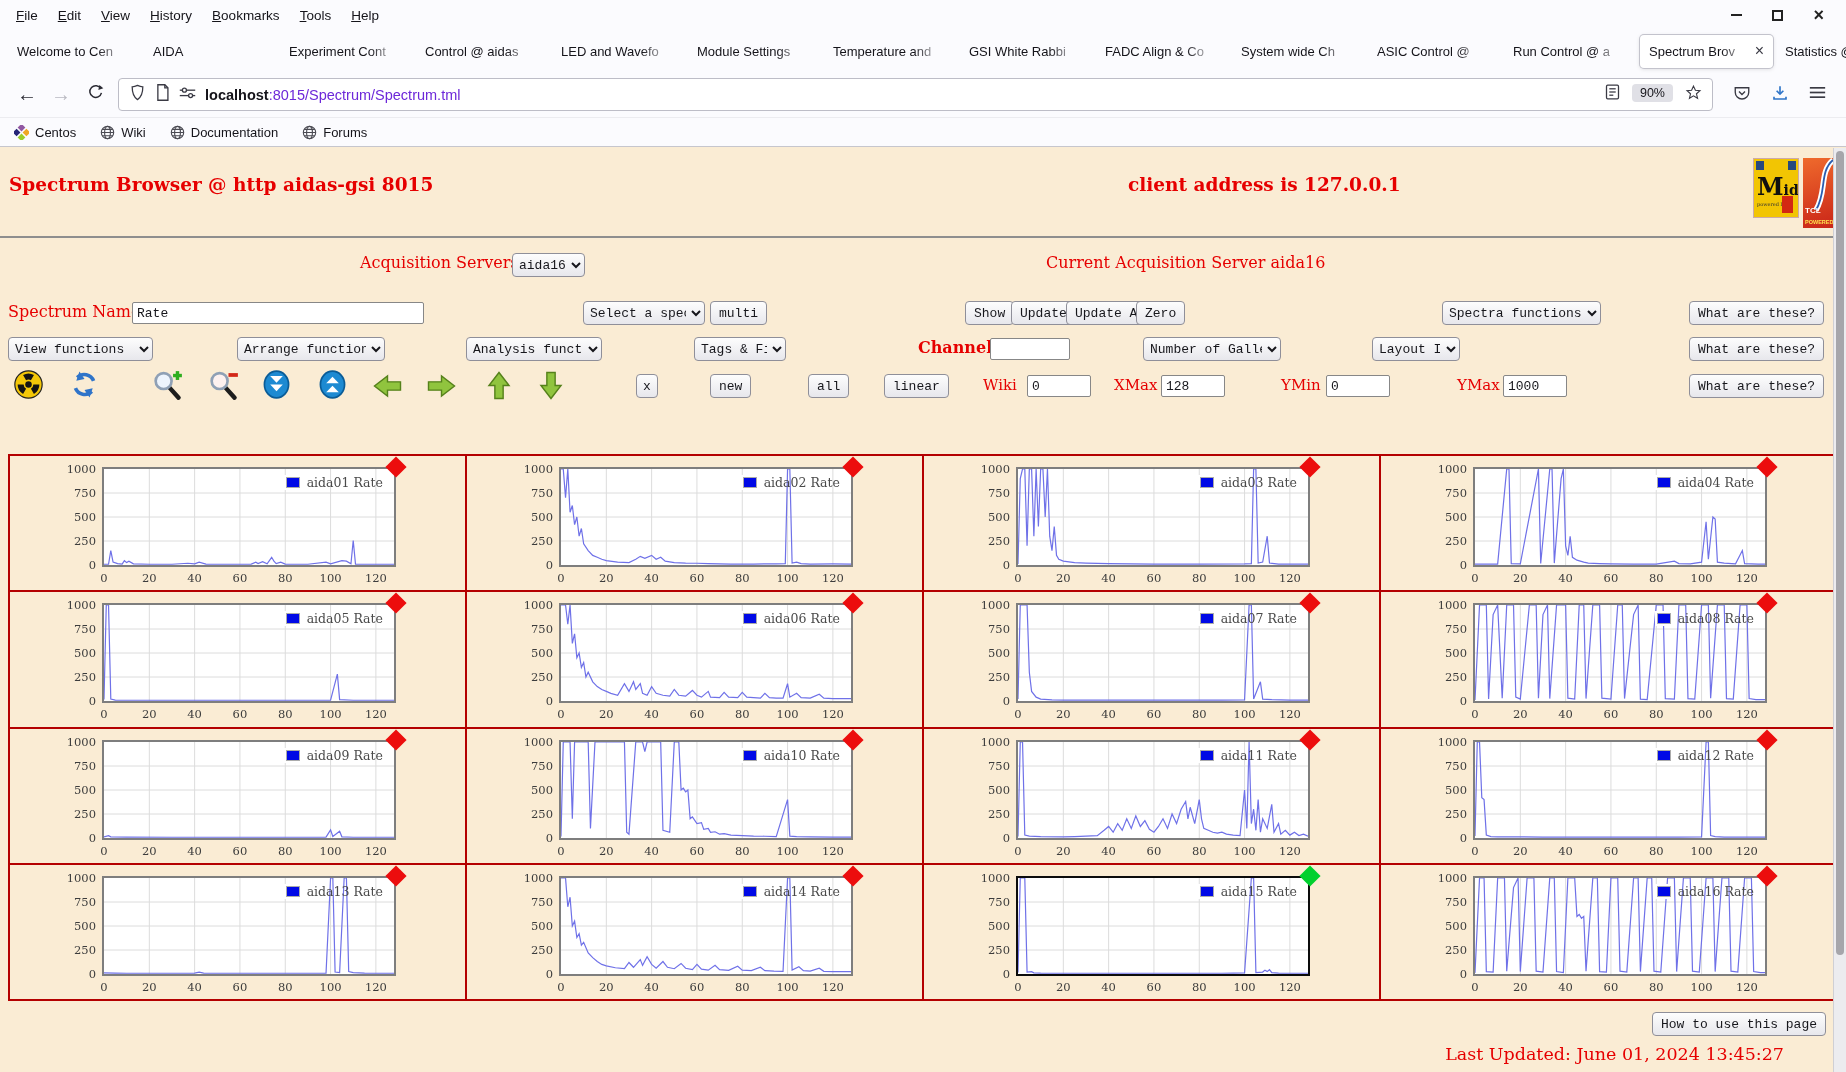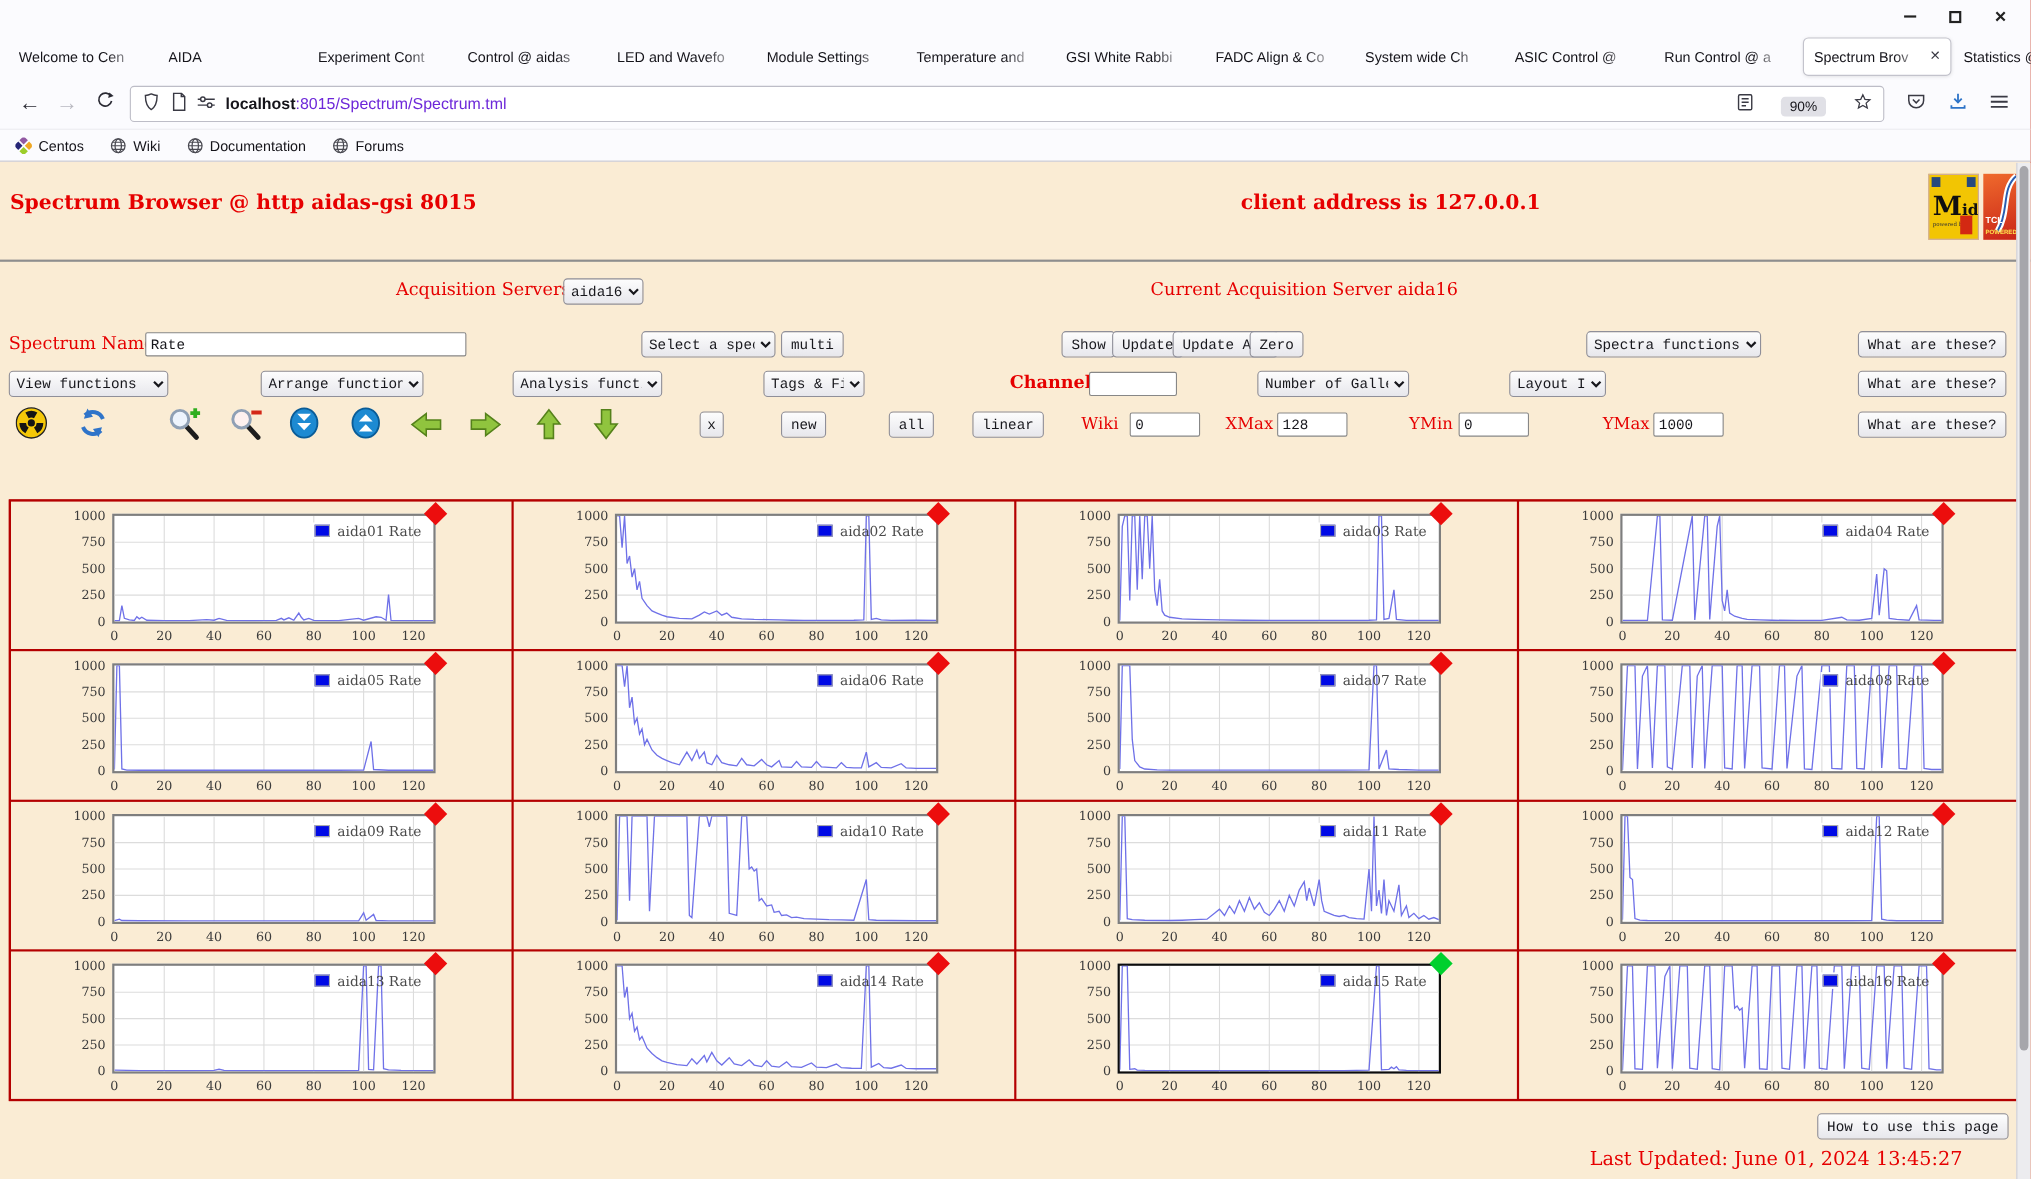--- a/index.html
+++ b/index.html
@@ -19,41 +19,41 @@
 .tab{width:133px;height:33px;display:flex;align-items:center;padding:0 9px;font-size:13px;color:#15141a;border-radius:4px;position:relative;flex:0 0 auto}
 .tab .lbl{flex:1;white-space:nowrap;overflow:hidden;-webkit-mask-image:linear-gradient(90deg,#000 70%,transparent 97%);mask-image:linear-gradient(90deg,#000 70%,transparent 97%)}
 .tab.active{background:#fff;box-shadow:0 0 0 1px #c3c3cc,0 1px 4px rgba(0,0,0,.15)}
 .tab .close{font-size:16px;color:#3a3a44;margin-left:2px}
 .navbar{height:45px;display:flex;align-items:center;padding:0 10px}
 .navbtn{font-size:20px;color:#2a2a33;width:34px;text-align:center}
 .navbtn.fwd{color:#b9b9c1}
 .urlbar{flex:1;height:33px;background:#fff;border:1px solid #bdbdc7;border-radius:4px;display:flex;align-items:center;padding:0 10px;gap:9px;margin:0 10px 0 6px}
 .url-text{font-size:14.5px;color:#15141a}
 .url-text .path{color:#6d28d9}
-.url-end{margin-left:auto;display:flex;gap:25px;align-items:flex-end}
+.url-end{margin-left:auto;display:flex;gap:12px;align-items:flex-start}
 .zoom-pill{background:#e0e0e6;border-radius:4px;font-size:12.5px;padding:2px 8px;color:#15141a}
 .nav-right{display:flex;align-items:center;gap:20px;padding:0 10px}
 .bookmarks{height:29px;display:flex;align-items:center;padding:0 14px;gap:24px;font-size:13px;color:#15141a;border-top:1px solid #ececf0}
 .bm{display:flex;align-items:center;gap:6px}
 .bm-ic{display:inline-flex}
 
 
 .page{position:absolute;top:148px;left:0;right:0;bottom:0;background:#faecd4}
 .red{color:#e60000;font-family:"DejaVu Serif",serif}
 .pg-title{position:absolute;left:9px;top:26px;font-size:18.5px;font-weight:bold}
 .client{position:absolute;left:1128px;top:26px;font-size:18.5px;font-weight:bold}
 .logos{position:absolute;right:6px;top:10px;display:flex;gap:4px}
 .logo-midas{width:46px;height:60px;background:#f2c503;position:relative;font-family:"DejaVu Serif",serif;border:1px solid #caa;overflow:hidden}
 .m-text{position:absolute;top:13px;left:3px;font-size:14px;color:#101010;font-weight:bold}
 .m-text::first-letter{font-size:24px}
 .m-shield{position:absolute;width:8px;height:9px;background:#27497e;top:2px}
 .s1{left:2px}.s2{right:2px}
 .m-fig{position:absolute;right:5px;bottom:4px;width:11px;height:17px;background:#d32812}
 .m-sub{position:absolute;left:3px;bottom:10px;font-size:5px;color:#333}
-.logo-tcl{width:37px;height:60px;background:linear-gradient(165deg,#ef6a2c,#c92418);position:relative;overflow:hidden}
+.logo-tcl{width:37px;height:70px;background:linear-gradient(165deg,#ef6a2c,#c92418);position:relative;overflow:hidden}
 .t-txt{position:absolute;left:2px;bottom:13px;color:#fff;font-size:8px;font-weight:bold}
 .t-pow{position:absolute;left:2px;bottom:3px;color:#ffe14d;font-size:5.5px;font-weight:bold}
 .hr{position:absolute;top:88px;left:0;right:0;height:2px;background:#8e8e8e}
 .lab{font-size:16px}
 .lab-sm{font-size:15px}
 select,.btn,input[type=text]{font-family:Liberation Mono, monospace;font-size:13px;color:#17171c}
 select{height:24px;border:1px solid #8f8f99;border-radius:4px;background:linear-gradient(#fdfdfd,#e7e7ec);padding:0 2px}
 .btn{height:24px;border:1px solid #8f8f99;border-radius:4px;background:linear-gradient(#fdfdfd,#e7e7ec);padding:0 8px;white-space:nowrap}
 input[type=text]{height:22px;border:1px solid #878787;background:#fff;padding:0 4px;border-radius:2px}
 .abs{position:absolute;display:flex;align-items:center;gap:6px}
@@ -88,20 +88,29 @@
 
 
 .scroll{position:absolute;top:148px;right:0;bottom:0;width:13px;background:#ececef;border-left:1px solid #cfcfd4}
 .scroll .thumb{position:absolute;left:2px;right:2px;top:3px;height:87%;background:#a6a6ab;border-radius:6px}
 </style>
 </head>
 <body>
 
 <div class="chrome">
   <div class="menubar">
+    <div style="display:flex">
+        <span class="menu-item">File</span>
+        <span class="menu-item">Edit</span>
+        <span class="menu-item">View</span>
+        <span class="menu-item">History</span>
+        <span class="menu-item">Bookmarks</span>
+        <span class="menu-item">Tools</span>
+        <span class="menu-item">Help</span>
+      </div>
     <div class="winctl">
       <span class="wc-min"></span>
       <span class="wc-max"></span>
       <span class="wc-close">×</span>
     </div>
   </div>
   <div class="tabbar">
     <div style="display:flex;gap:3px">
         <div class="tab">
           <span class="lbl">Welcome to Cen</span>

